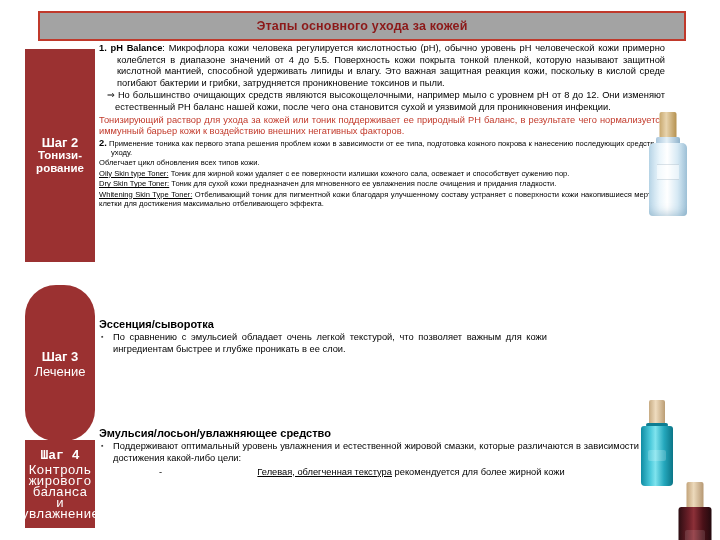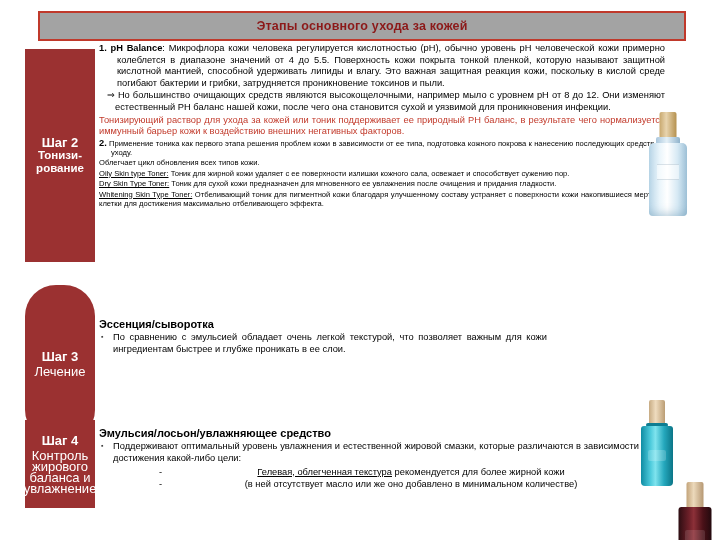--- a/index.html
+++ b/index.html
@@ -27,21 +27,21 @@
   
   .step{
     position:absolute;left:25px;width:70px;
     background:#9B3131;
     color:#ffffff;text-align:center;
     display:flex;flex-direction:column;align-items:center;justify-content:center;
     box-sizing:border-box;padding:2px 3px;
   }
   .step.s2{top:49px;height:213px;}
   .step.s3{top:285px;height:156px;border-radius:31px;}
-  .step.s4{top:420px;height:88px;}
+  .step.s4{top:440px;height:88px;font-family:Liberation Mono, monospace;}
   .step-title{font-weight:bold;font-size:13px;line-height:13px;}
   .step-sub{font-size:11.5px;font-weight:bold;line-height:13px;}
   .step-sub.small{font-size:13px;font-weight:normal;line-height:11px;margin-top:3px;}
 
   
   .content{position:absolute;left:99px;top:0;width:566px;height:540px;}
 
   .blk{position:absolute;left:0;width:566px;}
 
   p{margin:0;}
@@ -178,23 +178,20 @@
     <div class="blk" style="top:427px;width:552px;">
       <div class="hdr">Эмульсия/лосьон/увлажняющее средство</div>
       <ul class="bullets">
         <li>Поддерживают оптимальный уровень увлажнения и естественной жировой смазки, которые различаются в зависимости от достижения какой-либо цели:</li>
       </ul>
       <ul class="dashlist">
         <li>
           <span class="u">Гелевая, облегченная текстура</span>
           <span>рекомендуется для более жирной кожи</span>
         </li>
-        <li>
-          <span>(в ней отсутствует масло или же оно добавлено в минимальном количестве)</span>
-        </li>
       </ul>
     </div>
 
   </div>
 
   <div class="prod bottle toner">
     <div class="cap"></div>
     <div class="neck"></div>
     <div class="body"></div>
     <div class="lbl"></div>

